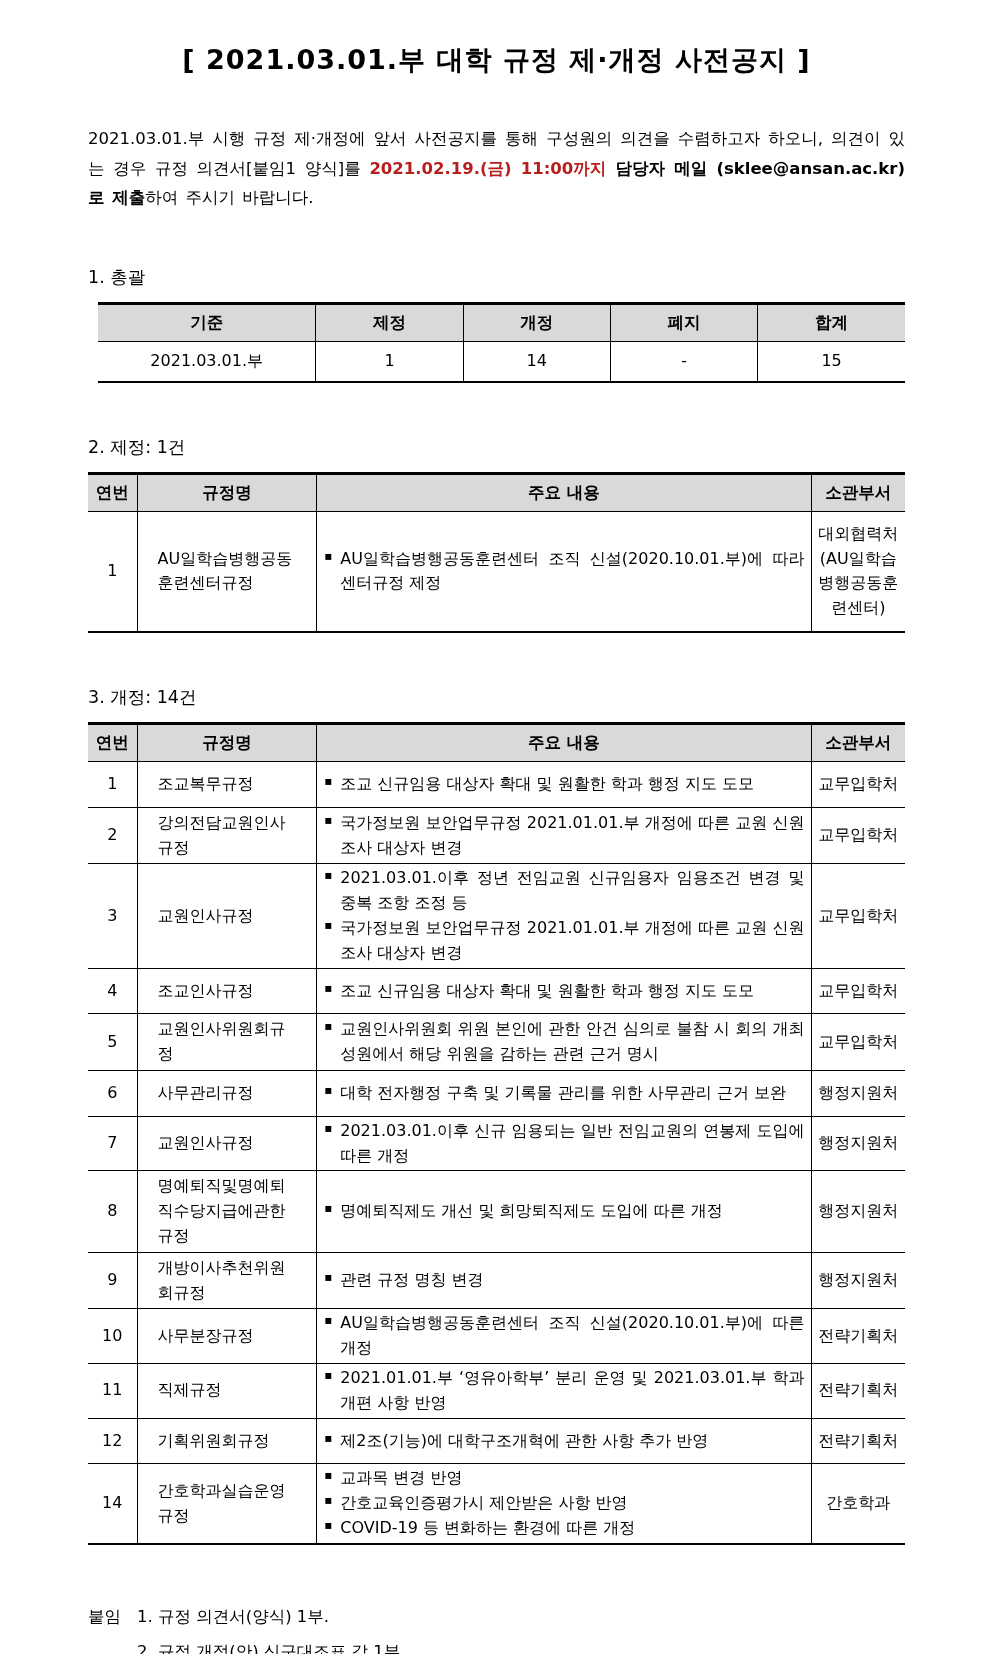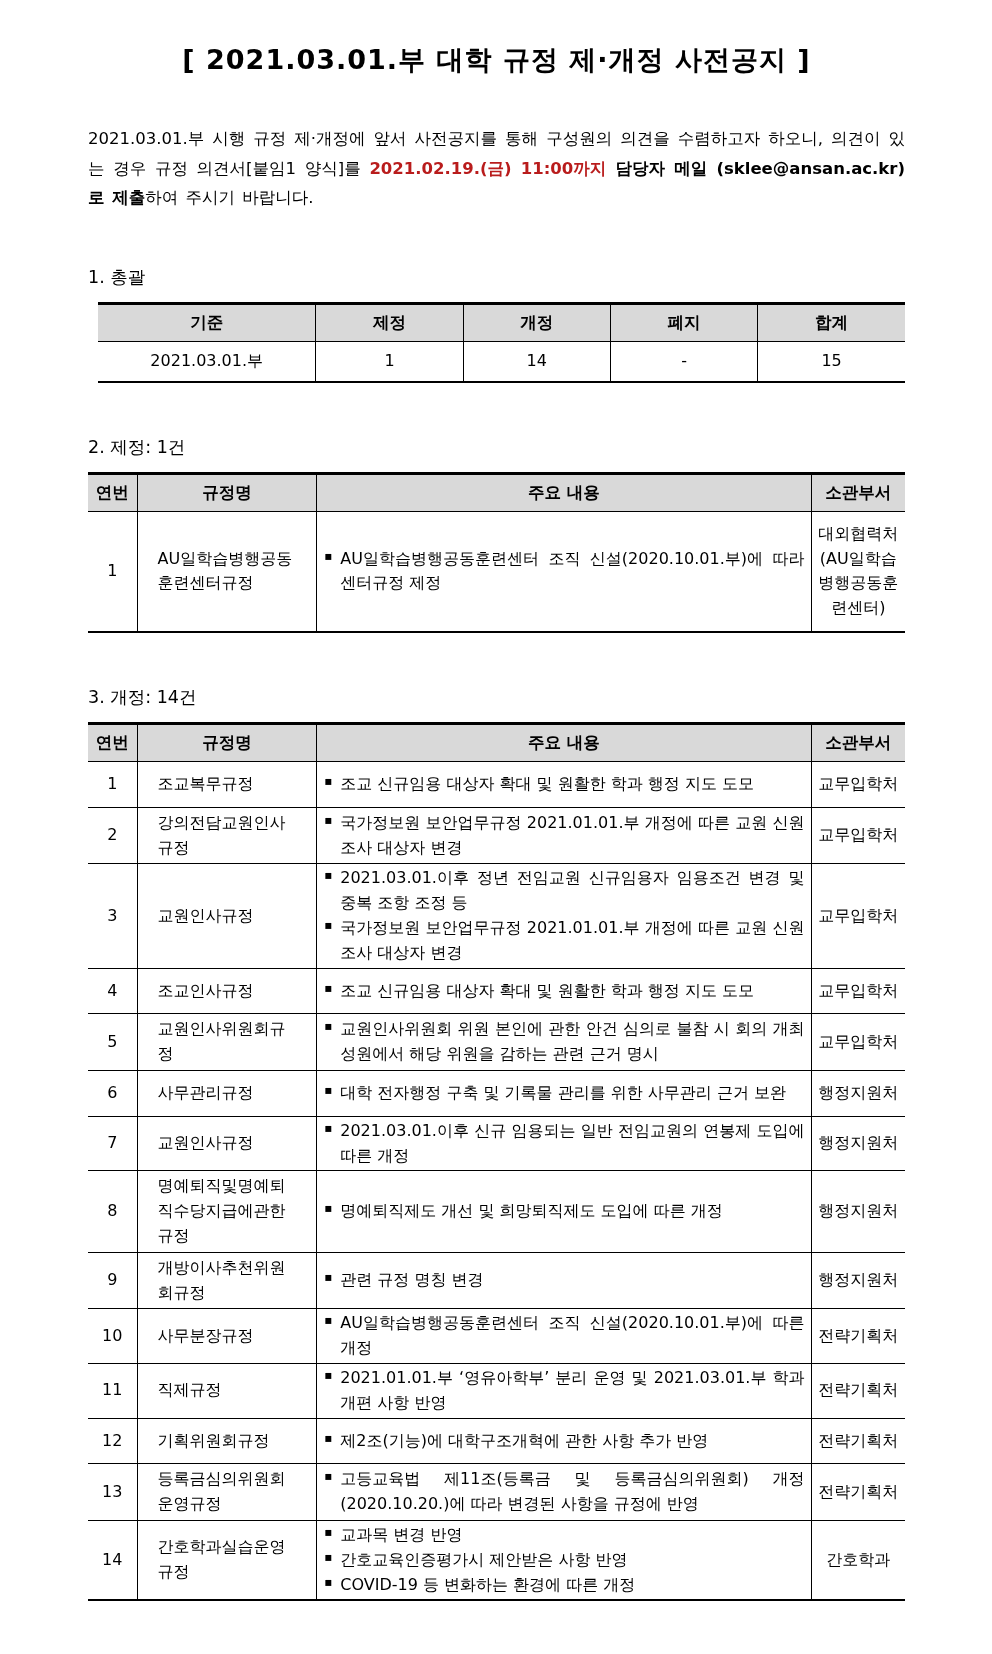--- a/index.html
+++ b/index.html
@@ -265,28 +265,20 @@
       </tr>
       <tr>
         <td class="cell-no">12</td>
         <td class="cell-name">기획위원회규정</td>
         <td class="cell-content">
             <div class="bullet">제2조(기능)에 대학구조개혁에 관한 사항 추가 반영</div>
           </td>
         <td class="cell-dept">전략기획처</td>
       </tr>
       <tr>
-        <td class="cell-no">13</td>
-        <td class="cell-name">등록금심의위원회운영규정</td>
-        <td class="cell-content">
-            <div class="bullet">고등교육법 제11조(등록금 및 등록금심의위원회) 개정(2020.10.20.)에 따라 변경된 사항을 규정에 반영</div>
-          </td>
-        <td class="cell-dept">전략기획처</td>
-      </tr>
-      <tr>
         <td class="cell-no">14</td>
         <td class="cell-name">간호학과실습운영규정</td>
         <td class="cell-content">
           <div class="bullet">교과목 변경 반영</div>
           <div class="bullet">간호교육인증평가시 제안받은 사항 반영</div>
           <div class="bullet">COVID-19 등 변화하는 환경에 따른 개정</div>
         </td>
         <td class="cell-dept">간호학과</td>
       </tr>
     </tbody>

